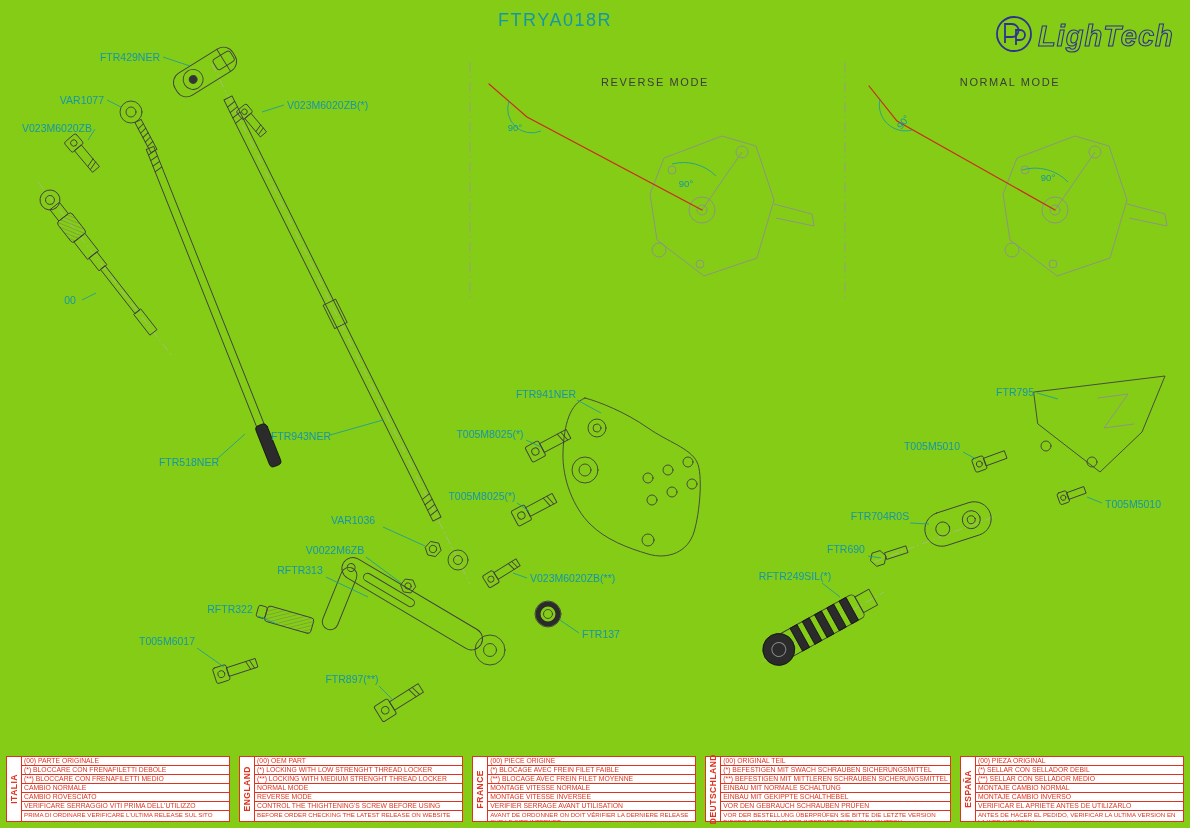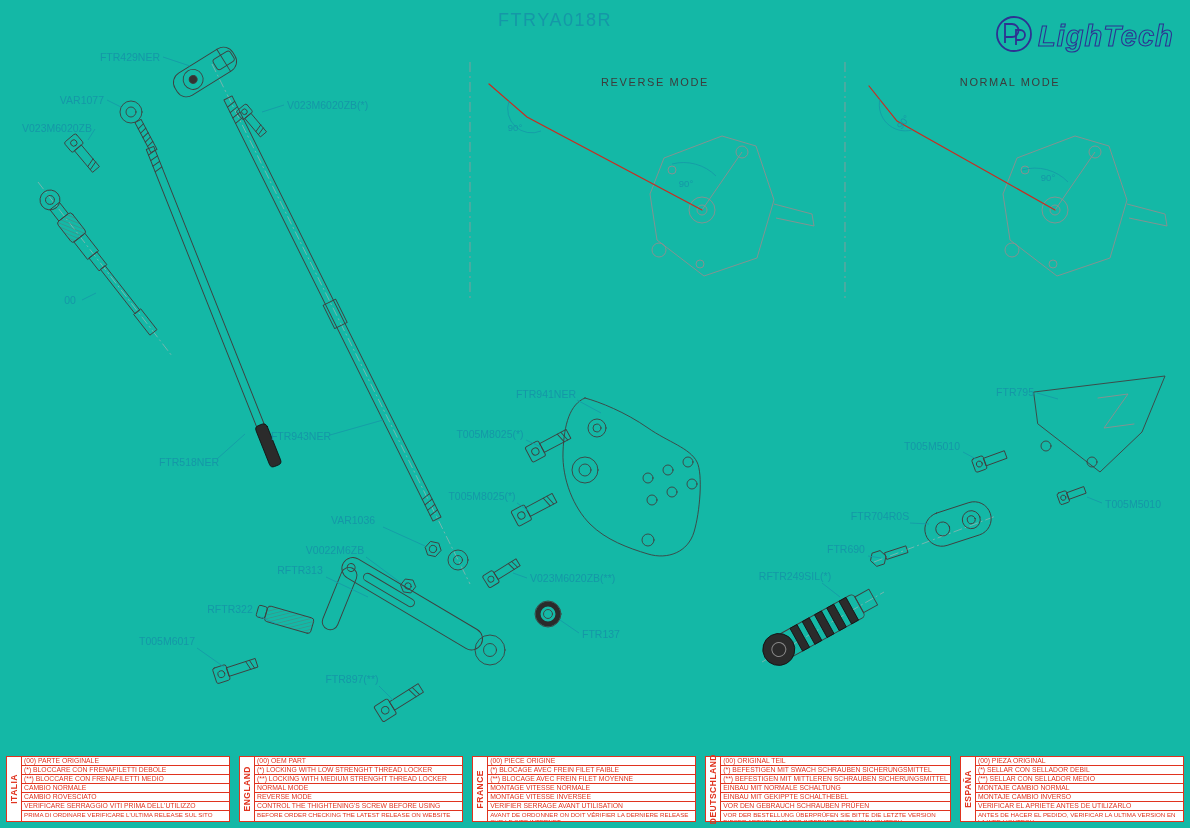--- a/index.html
+++ b/index.html
@@ -1,16 +1,16 @@
 <!DOCTYPE html>
 <html><head>
 <meta charset="utf-8">
 <style>
   html,body{margin:0;padding:0;background:#fff;}
-  .canvas{position:relative;width:1190px;height:828px;background:#14b8a6;overflow:hidden;
+  .canvas{position:relative;width:1190px;height:828px;background:#84cc16;overflow:hidden;
           font-family:"Liberation Sans",sans-serif;}
   svg text{font-family:"Liberation Sans",sans-serif;}
   .ln{stroke:#3f3f3f;stroke-width:0.9;fill:none;stroke-linejoin:round;stroke-linecap:round;}
   .dk{fill:#2b2b2b;stroke:#111;stroke-width:0.8;}
   .lbl{fill:#1597a7;font-size:10.5px;}
   .ldr{stroke:#1597a7;stroke-width:0.8;}
   .hdr{fill:#3c3c3c;font-size:11px;letter-spacing:1.6px;}
   .ttl{fill:#1597a7;font-size:18px;letter-spacing:1.5px;}
   .sk{stroke:#8f8f8f;stroke-width:0.9;fill:none;stroke-linejoin:round;}
   .red{stroke:#cc2a1e;stroke-width:1.2;fill:none;stroke-linecap:round;}

